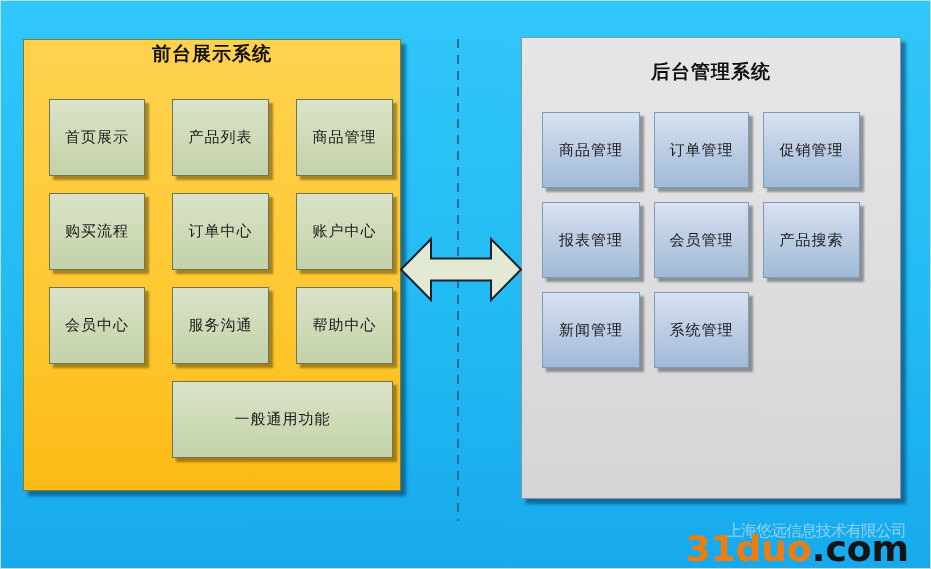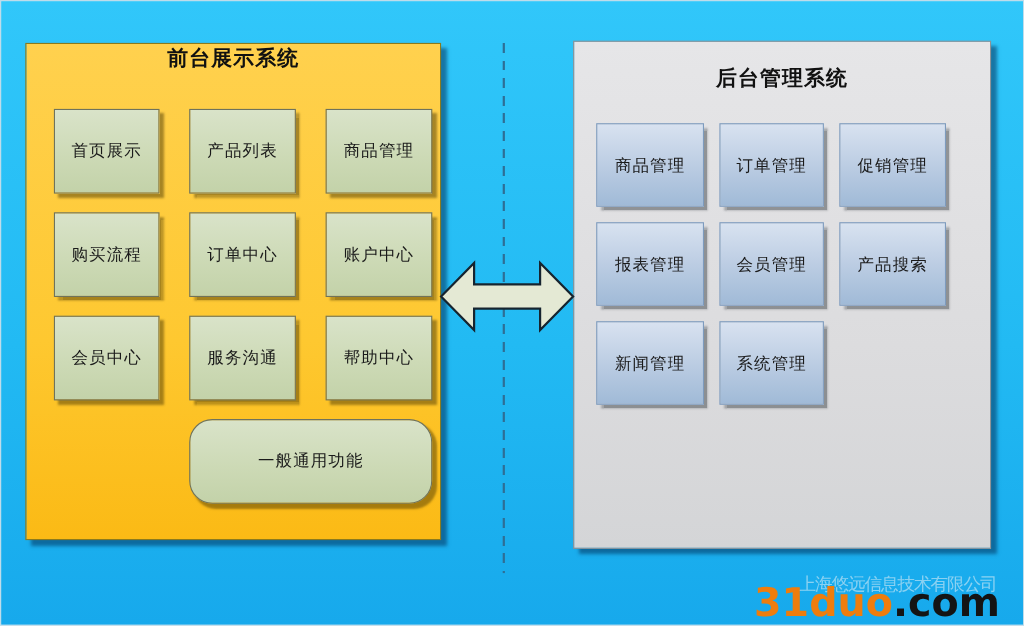--- a/index.html
+++ b/index.html
@@ -79,21 +79,21 @@
   .node-green{
     background:linear-gradient(180deg,#D9E3C9 0%,#CDDAB6 55%,#C3D2A9 100%);
     border:1px solid #6F735C;
     box-shadow:4px 4px 2px rgba(60,45,0,0.45);
   }
   .node-blue{
     background:linear-gradient(180deg,#D8E2F0 0%,#BCCDE3 50%,#A0BAD7 100%);
     border:1px solid #7D9BBE;
     box-shadow:4px 4px 2px rgba(45,50,55,0.45);
   }
-  .node-wide{grid-column:2 / 4;border-radius:21px;}
+  .node-wide{grid-column:2 / 4;}
   
   .connector{
     position:absolute;
     left:397px;top:235px;
     width:126px;height:67px;
   }
   
   .wm-company{
     position:absolute;
     right:24px;top:520px;

